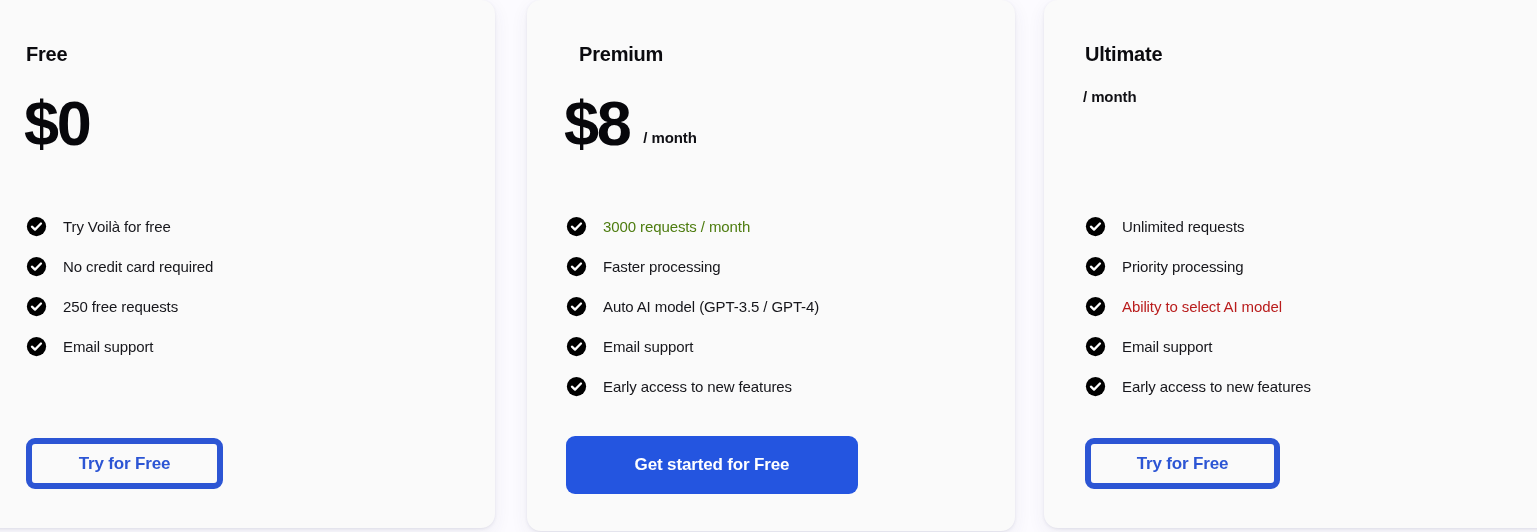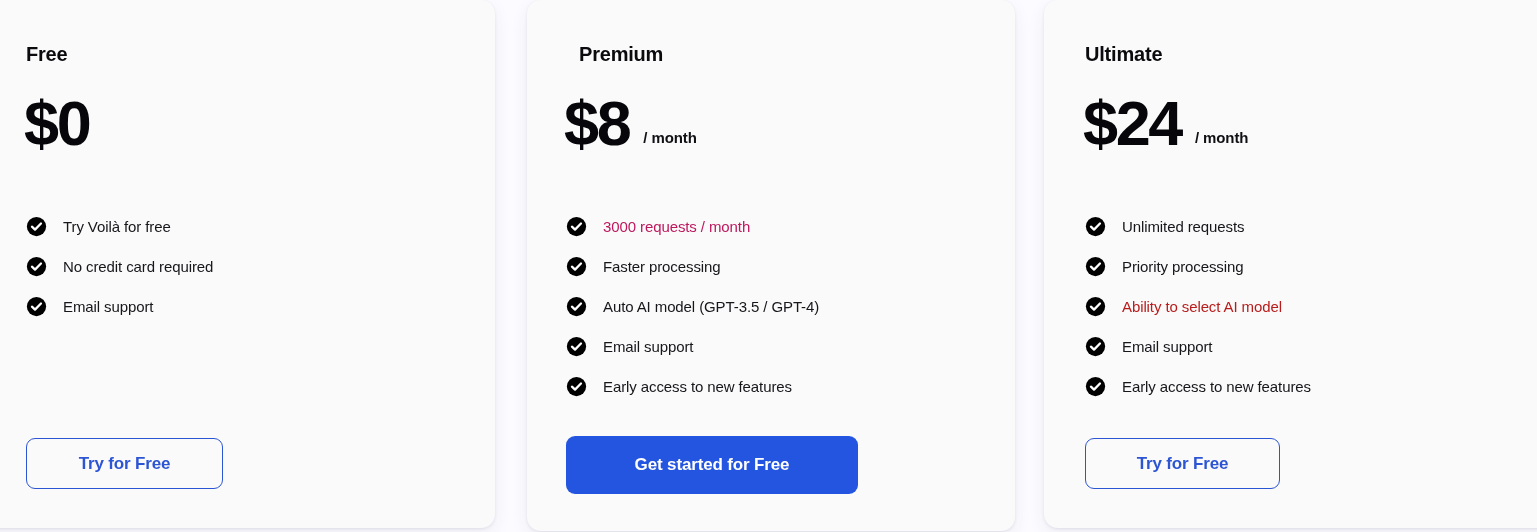--- a/index.html
+++ b/index.html
@@ -135,21 +135,21 @@
     border-radius: 9px;
     font-family: "Liberation Sans", sans-serif;
     font-size: 17px;
     font-weight: 700;
     letter-spacing: -0.15px;
     cursor: pointer;
     white-space: nowrap;
   }
   .cta-outline {
     background: transparent;
-    border: 1px solid #a16207;
+    border: 6px solid #a16207;
     color: #2c55d4;
   }
   .cta-solid {
     border: none;
     color: #ffffff;
   }
 
   #cta-free {
     left: 44px;
     top: 438px;
@@ -199,41 +199,50 @@
         </span>
         <span class="feature-label" style="color: rgb(22, 22, 27);">No credit card required</span>
       </li>
       <li class="feature-item">
         <span class="check-icon">
           <svg viewBox="0 0 24 24" width="21" height="21">
               <circle cx="12" cy="12" r="11" fill="#000000"></circle>
               <path d="M6.8 12.2 L10.3 15.6 L17.1 8.6" fill="none" stroke="#ffffff" stroke-width="2.6" stroke-linecap="round" stroke-linejoin="round"></path>
             </svg>
         </span>
+        <span class="feature-label" style="color: rgb(22, 22, 27);">250 free requests</span>
+      </li>
+      <li class="feature-item">
+        <span class="check-icon">
+          <svg viewBox="0 0 24 24" width="21" height="21">
+              <circle cx="12" cy="12" r="11" fill="#000000"></circle>
+              <path d="M6.8 12.2 L10.3 15.6 L17.1 8.6" fill="none" stroke="#ffffff" stroke-width="2.6" stroke-linecap="round" stroke-linejoin="round"></path>
+            </svg>
+        </span>
         <span class="feature-label" style="color: rgb(22, 22, 27);">Email support</span>
       </li>
     </ul>
     <button class="cta cta-outline" id="cta-free" style="border-color: rgb(44, 85, 212); color: rgb(44, 85, 212);">Try for Free</button>
   </section>
 
   <section class="card" id="card-premium" style="background: rgb(250, 250, 250);">
     <h2 class="plan-name">Premium</h2>
     <div class="price-row">
       <span class="price-amount">$8</span>
       <span class="price-period">/ month</span>
     </div>
     <ul class="feature-list">
       <li class="feature-item">
         <span class="check-icon">
           <svg viewBox="0 0 24 24" width="21" height="21">
               <circle cx="12" cy="12" r="11" fill="#000000"></circle>
               <path d="M6.8 12.2 L10.3 15.6 L17.1 8.6" fill="none" stroke="#ffffff" stroke-width="2.6" stroke-linecap="round" stroke-linejoin="round"></path>
             </svg>
         </span>
-        <span class="feature-label" style="color: #be185d;">3000 requests / month</span>
+        <span class="feature-label" style="color: #4d7c0f;">3000 requests / month</span>
       </li>
       <li class="feature-item">
         <span class="check-icon">
           <svg viewBox="0 0 24 24" width="21" height="21">
               <circle cx="12" cy="12" r="11" fill="#000000"></circle>
               <path d="M6.8 12.2 L10.3 15.6 L17.1 8.6" fill="none" stroke="#ffffff" stroke-width="2.6" stroke-linecap="round" stroke-linejoin="round"></path>
             </svg>
         </span>
         <span class="feature-label" style="color: rgb(22, 22, 27);">Faster processing</span>
       </li>
@@ -264,21 +273,20 @@
         </span>
         <span class="feature-label" style="color: rgb(22, 22, 27);">Early access to new features</span>
       </li>
     </ul>
     <button class="cta cta-solid" id="cta-premium" style="background: rgb(36, 85, 224);">Get started for Free</button>
   </section>
 
   <section class="card" id="card-ultimate" style="background: rgb(250, 250, 250);">
     <h2 class="plan-name">Ultimate</h2>
     <div class="price-row">
-      <span class="price-amount">$24</span>
       <span class="price-period">/ month</span>
     </div>
     <ul class="feature-list">
       <li class="feature-item">
         <span class="check-icon">
           <svg viewBox="0 0 24 24" width="21" height="21">
               <circle cx="12" cy="12" r="11" fill="#000000"></circle>
               <path d="M6.8 12.2 L10.3 15.6 L17.1 8.6" fill="none" stroke="#ffffff" stroke-width="2.6" stroke-linecap="round" stroke-linejoin="round"></path>
             </svg>
         </span>

